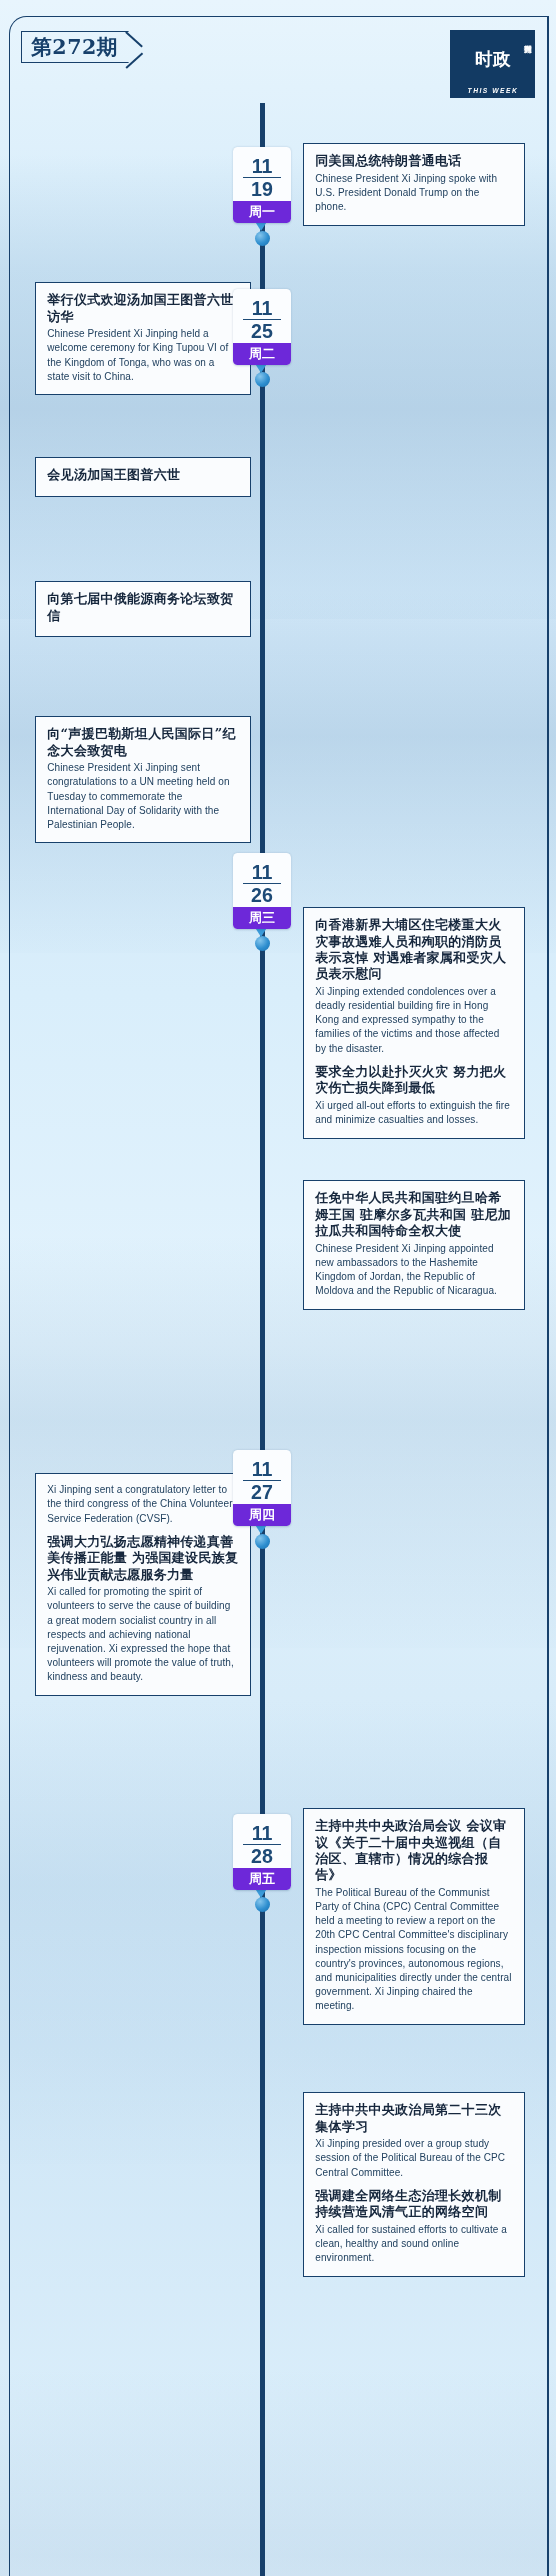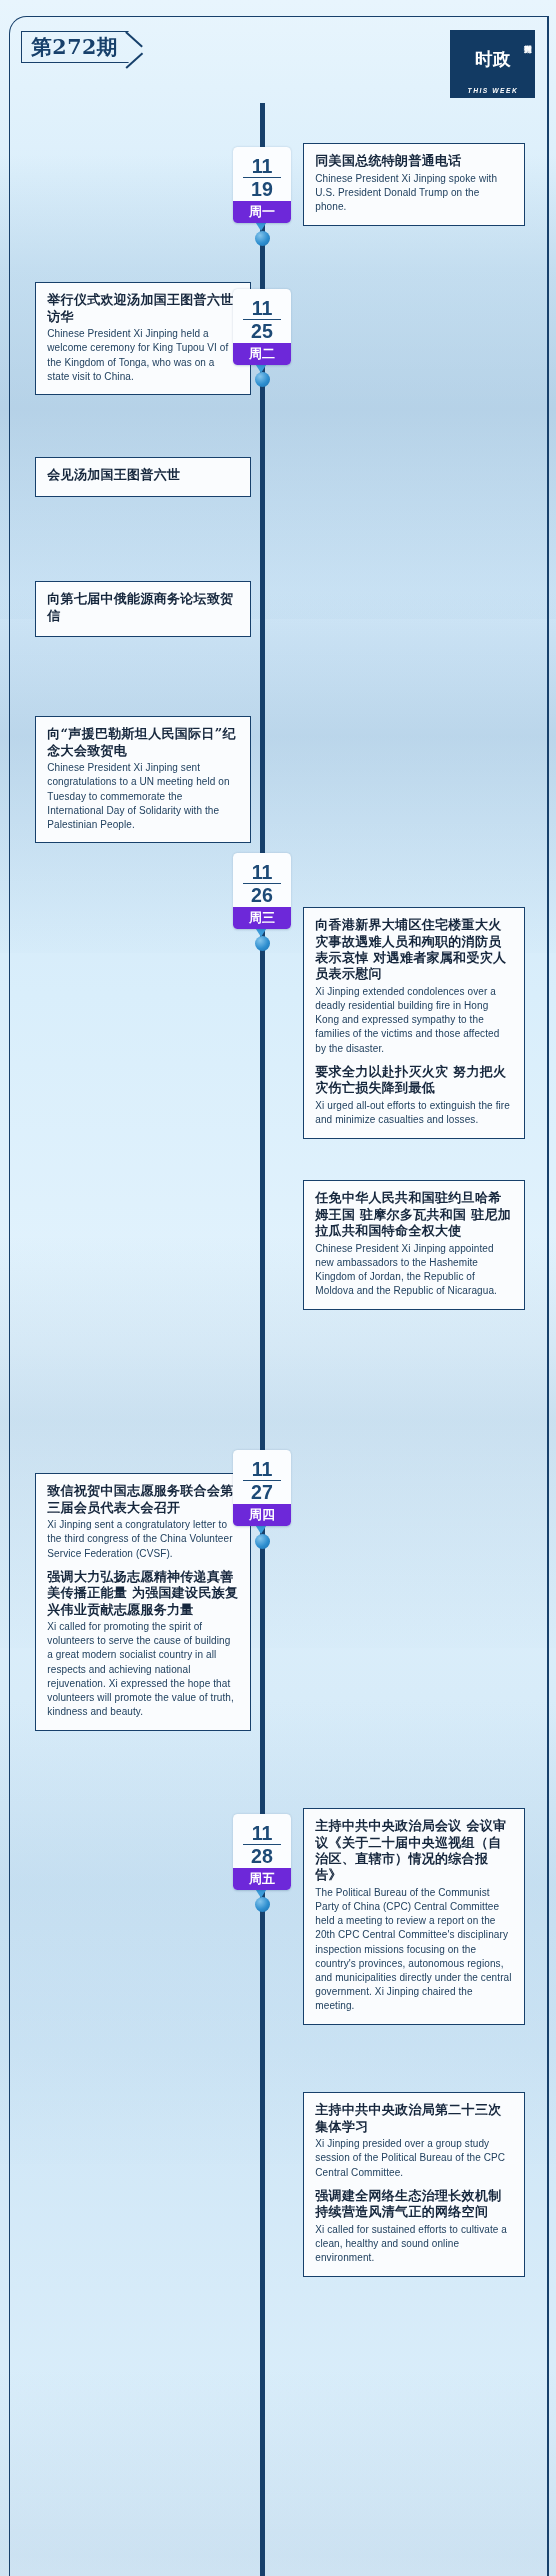--- a/index.html
+++ b/index.html
@@ -304,21 +304,20 @@
       <div class="c-head">向香港新界大埔区住宅楼重大火灾事故遇难人员和殉职的消防员表示哀悼 对遇难者家属和受灾人员表示慰问</div>
       <div class="c-body">Xi Jinping extended condolences over a deadly residential building fire in Hong Kong and expressed sympathy to the families of the victims and those affected by the disaster.</div>
       <div class="c-head">要求全力以赴扑灭火灾 努力把火灾伤亡损失降到最低</div>
       <div class="c-body">Xi urged all-out efforts to extinguish the fire and minimize casualties and losses.</div>
     </div>
     <div class="card right" style="top: 1180px;">
       <div class="c-head">任免中华人民共和国驻约旦哈希姆王国 驻摩尔多瓦共和国 驻尼加拉瓜共和国特命全权大使</div>
       <div class="c-body">Chinese President Xi Jinping appointed new ambassadors to the Hashemite Kingdom of Jordan, the Republic of Moldova and the Republic of Nicaragua.</div>
     </div>
     <div class="card left" style="top: 1473px;">
-      <div class="c-head">致信祝贺中国志愿服务联合会第三届会员代表大会召开</div>
       <div class="c-body">Xi Jinping sent a congratulatory letter to the third congress of the China Volunteer Service Federation (CVSF).</div>
       <div class="c-head">强调大力弘扬志愿精神传递真善美传播正能量 为强国建设民族复兴伟业贡献志愿服务力量</div>
       <div class="c-body">Xi called for promoting the spirit of volunteers to serve the cause of building a great modern socialist country in all respects and achieving national rejuvenation. Xi expressed the hope that volunteers will promote the value of truth, kindness and beauty.</div>
     </div>
     <div class="card right" style="top: 1808px;">
       <div class="c-head">主持中共中央政治局会议 会议审议《关于二十届中央巡视组（自治区、直辖市）情况的综合报告》</div>
       <div class="c-body">The Political Bureau of the Communist Party of China (CPC) Central Committee held a meeting to review a report on the 20th CPC Central Committee's disciplinary inspection missions focusing on the country's provinces, autonomous regions, and municipalities directly under the central government. Xi Jinping chaired the meeting.</div>
     </div>
     <div class="card right" style="top: 2092px;">
       <div class="c-head">主持中共中央政治局第二十三次集体学习</div>

